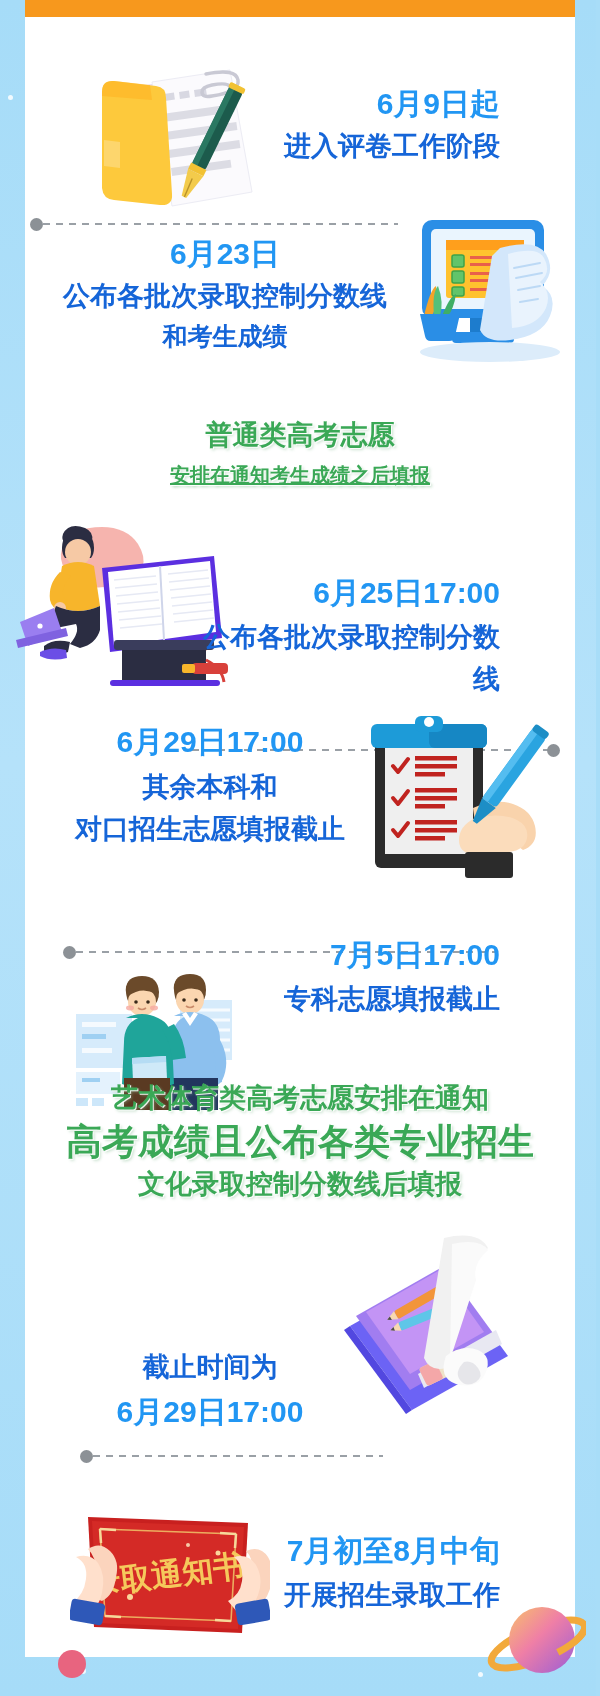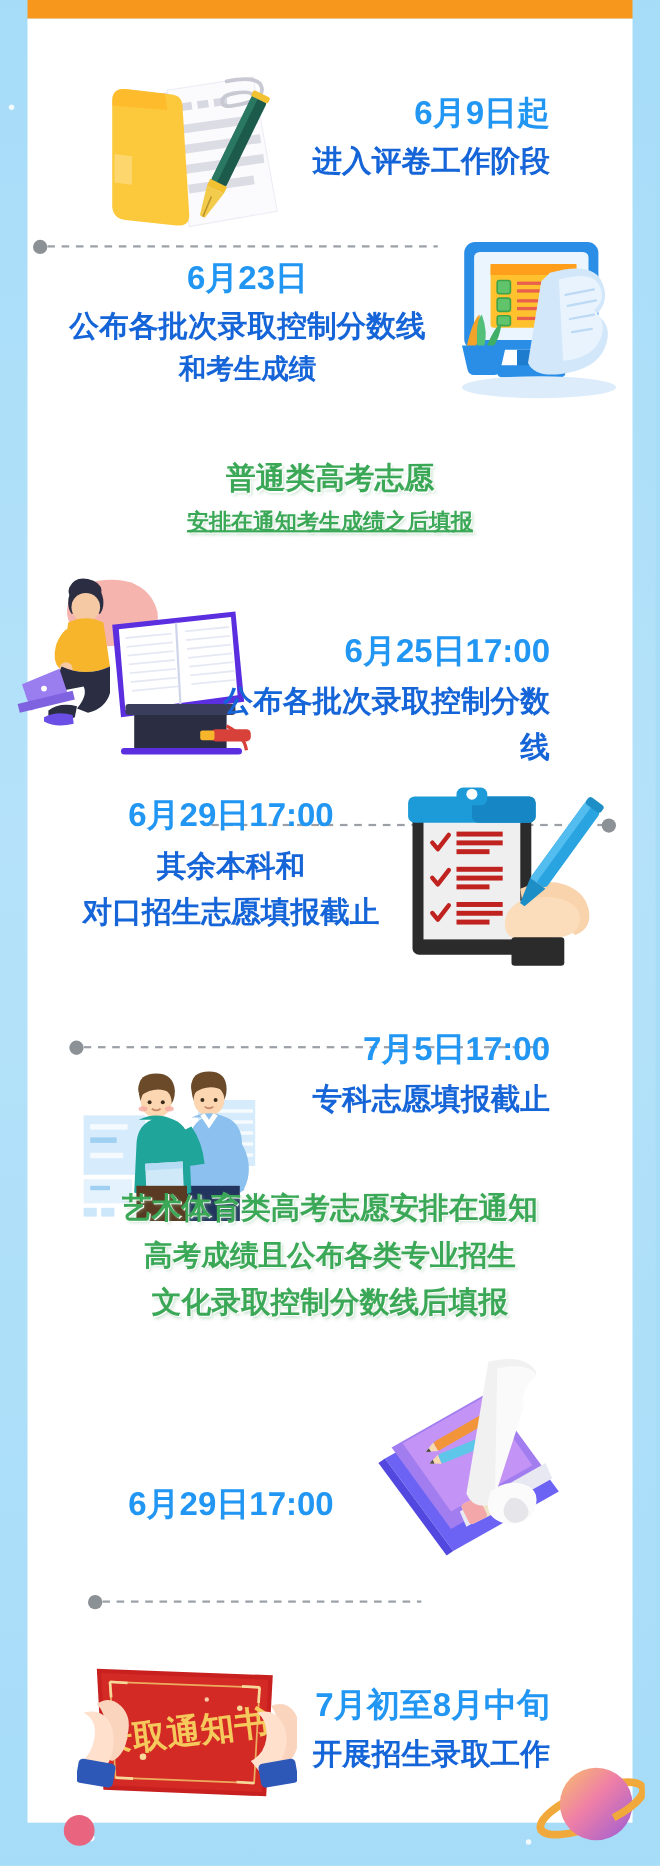--- a/index.html
+++ b/index.html
@@ -346,21 +346,21 @@
     </svg>
   </div>
 
   <div class="row txt-right" style="left:200px;top:932px;width:300px;">
     <div class="blue-date" style="font-size:30px;line-height:46px;padding-top:0;">7月5日17:00</div>
     <div class="blue-desc" style="font-size:27px;line-height:42px;">专科志愿填报截止</div>
   </div>
 
   <div class="row txt-center" style="left:25px;top:1077px;width:550px;">
     <div class="green-line" style="font-size:27px;line-height:43px;">艺术体育类高考志愿安排在通知</div>
-    <div class="green-line" style="font-size:26px;line-height:43px;">高考成绩且公布各类专业招生</div>
+    <div class="green-line" style="font-size:36px;line-height:43px;">高考成绩且公布各类专业招生</div>
     <div class="green-line" style="font-size:27px;line-height:43px;">文化录取控制分数线后填报</div>
   </div>
 
   <div class="ill" style="left:320px;top:1230px;width:200px;height:190px;">
     <svg viewBox="0 0 200 190" width="200" height="190">
 
       <path d="M30 96 L126 42 L188 126 L92 180 Z" fill="#6c63f5"></path>
       <path d="M30 96 L92 180 L86 184 L24 100 Z" fill="#5248e0"></path>
 
       <path d="M36 86 L124 36 L178 110 L90 160 Z" fill="#a17df0"></path>
@@ -387,20 +387,21 @@
       </g>
 
       <path d="M124 8 q34 -8 44 10 q-18 16 -14 34 l-28 86 q-16 4 -22 -10 Z" fill="#f1f1f1"></path>
       <path d="M132 14 q28 -6 36 6 q-16 14 -12 30 l-26 80" fill="#fafafa"></path>
       <path d="M126 126 q-8 22 10 28 q22 6 30 -12 q6 -16 -8 -22 q-16 -6 -32 6 Z" fill="#fbfbfb"></path>
       <path d="M144 132 q-10 10 -4 18 q6 8 16 2 q8 -6 2 -14 q-6 -8 -14 -6 Z" fill="#e6e6ea"></path>
     </svg>
   </div>
 
   <div class="row txt-center" style="left:50px;top:1345px;width:320px;">
+    <div class="blue-desc" style="font-size:27px;line-height:44px;">截止时间为</div>
     <div class="blue-date" style="font-size:30px;line-height:46px;">6月29日17:00</div>
   </div>
 
   <div class="dot" style="left:80px;top:1450px;"></div>
   <div class="dash" style="left:93px;top:1455px;width:290px;"></div>
 
   <div class="ill" style="left:70px;top:1505px;width:200px;height:145px;">
     <svg viewBox="0 0 200 145" width="200" height="145">
 
       <path d="M18 12 L178 18 L172 128 L24 122 Z" fill="#c8201f"></path>

